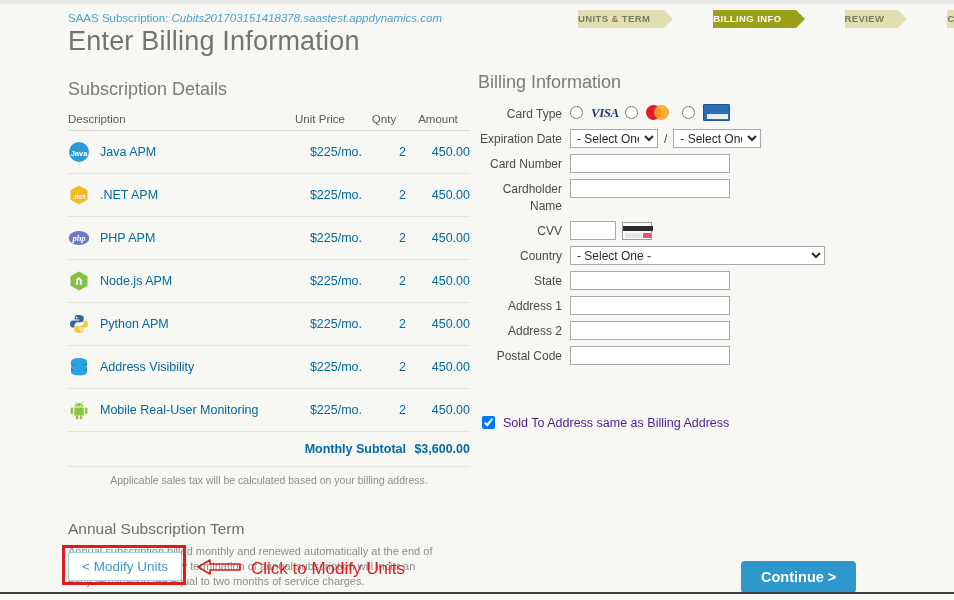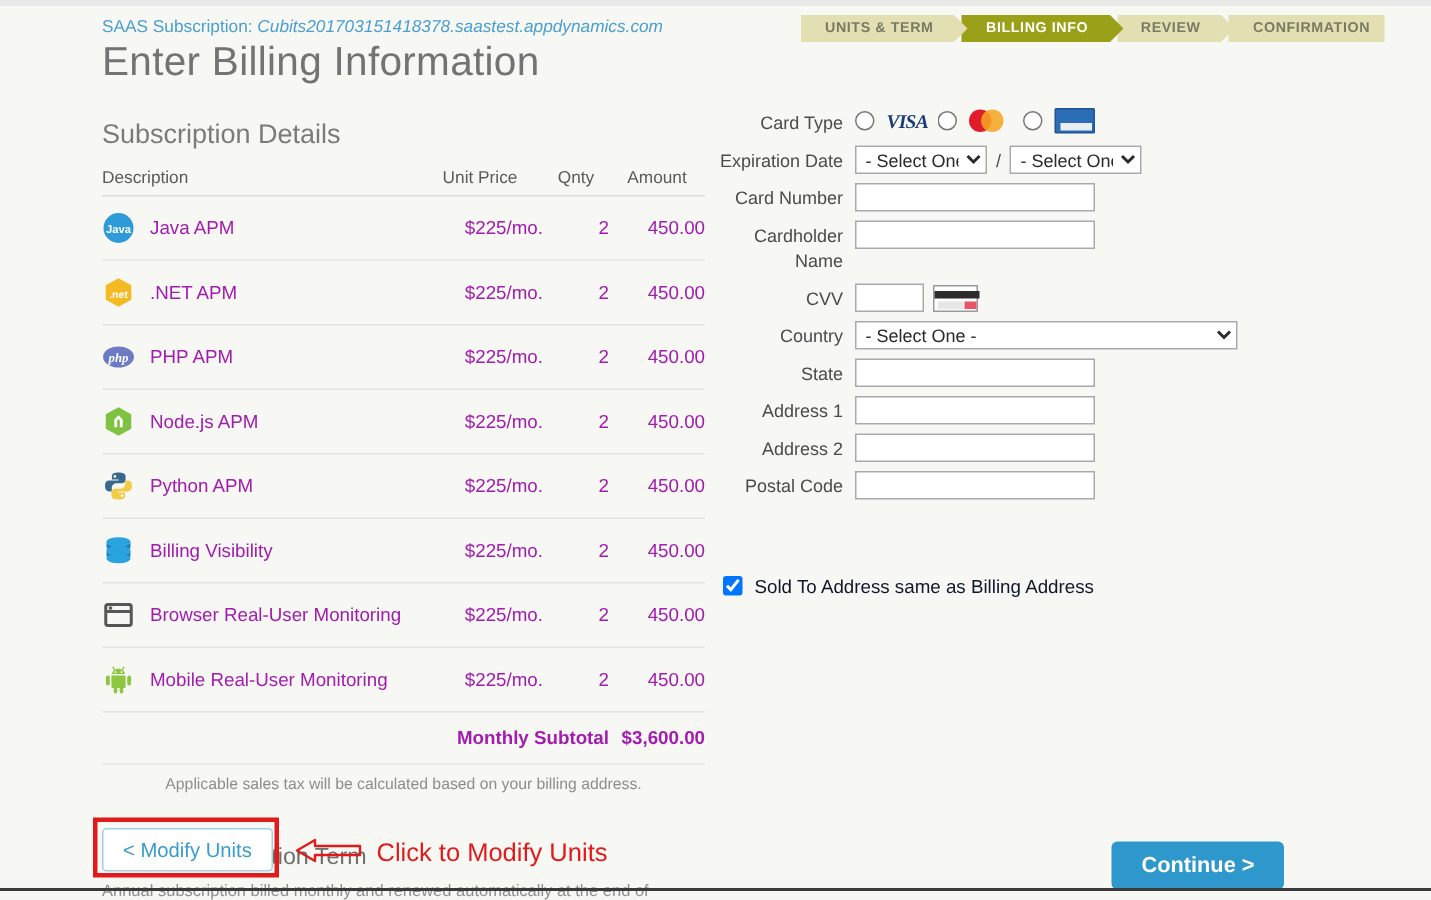--- a/index.html
+++ b/index.html
@@ -16,21 +16,21 @@
   .top-strip { position:absolute; top:0; left:0; width:954px; height:4px; background:#e9e9e7; }
   .bottom-rule { position:absolute; top:592px; left:0; width:954px; height:2px; background:#3a3a3a; }
   .page { position:absolute; top:4px; left:0; width:954px; height:588px; }
 
   
   .steps { position:absolute; top:6px; left:534px; display:flex; height:18px; }
   .step {
     position:relative; height:18px; line-height:18px;
     background:#e2e0b2; color:#7a7a62;
     font-size:9.5px; font-weight:bold; letter-spacing:.4px;
-    padding:0 14px 0 16px; margin-right:5px; white-space:nowrap;
+    padding:0 14px 0 0; margin-right:5px; white-space:nowrap;margin-left:44px;
   }
   .step:after {
     content:""; position:absolute; right:-9px; top:0;
     border-top:9px solid transparent; border-bottom:9px solid transparent;
     border-left:9px solid #e2e0b2; z-index:2;
   }
   .step.active { background:#9aa017; color:#ffffff; }
   .step.active:after { border-left-color:#9aa017; }
   .step.last { margin-right:0; padding-right:10px; }
   .step.last:after { display:none; }
@@ -43,21 +43,21 @@
   h2.sec-title { font-size:18px; font-weight:normal; color:#7b7b7b; margin:0 0 10px 0; }
 
   table.items { width:402px; border-collapse:collapse; }
   table.items th {
     font-size:11.5px; font-weight:normal; color:#5a5a5a;
     text-align:center; padding:3px 0 5px 0; border-bottom:1px solid #dcdcd8;
   }
   table.items th.desc { text-align:left; }
   table.items td {
     padding:10px 0; border-bottom:1px solid #e4e4e0;
-    font-size:12.5px; color:#a21caf; text-align:right; vertical-align:middle;
+    font-size:12.5px; color:#0369a1; text-align:right; vertical-align:middle;
   }
   table.items td.desc { text-align:left; }
   th.price, td.price { width:84px; }
   th.qnty,  td.qnty  { width:44px; text-align:center; }
   td.qnty { text-align:center; }
   th.amount, td.amount { width:64px; }
   .descwrap { display:flex; align-items:center; gap:10px; }
   .ico { width:22px; height:22px; flex:0 0 22px; position:relative; }
 
   .subtotal-row td { border-bottom:none; padding-top:9px; font-size:15px; font-weight:bold; color:#3a3a3a; }
@@ -110,21 +110,21 @@
   .mc i.r { left:8px; background:#f5a623; opacity:.88; }
   .amex { width:27px; height:17px; background:#2c6eb5;
           border:1px solid #1f5490; border-radius:1px; position:relative; }
   .amex:after { content:""; position:absolute; left:3px; top:9px; width:21px; height:5px; background:#e9eef5; }
   .cvvcard { width:30px; height:18px; background:#fdfdfd; border:1px solid #999; position:relative; }
   .cvvcard .mag { position:absolute; left:0; top:3px; width:30px; height:5px; background:#2b2b2b; }
   .cvvcard .sig { position:absolute; left:2px; top:10px; width:17px; height:5px; background:#e6e6e6; }
   .cvvcard .num { position:absolute; left:20px; top:10px; width:8px; height:5px; background:#e8556a; }
 
   .checkrow { display:flex; align-items:center; gap:5px; margin-top:48px; }
-  .checkrow label { font-size:12.5px; color:#0f172a; }
+  .checkrow label { font-size:12.5px; color:#4c1d95; }
   .btn-continue {
     position:absolute; left:741px; top:557px;
     background:#2e97cb; color:#ffffff; border:none; border-radius:4px;
     font-family:"Liberation Sans", sans-serif; font-size:14.5px; font-weight:bold;
     padding:8px 20px; cursor:pointer;
   }
 </style>
 </head>
 <body>
 
@@ -244,38 +244,21 @@
               <div class="descwrap">
             <span class="ico">
               <svg width="22" height="22" viewBox="0 0 22 22">
                 <ellipse cx="11" cy="5.2" rx="8" ry="3.1" fill="#29a3e0"></ellipse>
                 <path d="M3 5.2v3.4c0 1.7 3.6 3.1 8 3.1s8-1.4 8-3.1V5.2c0 1.7-3.6 3.1-8 3.1S3 6.9 3 5.2z" fill="#1783c4"></path>
                 <ellipse cx="11" cy="11" rx="8" ry="3.1" fill="#29a3e0"></ellipse>
                 <path d="M3 11v3.4c0 1.7 3.6 3.1 8 3.1s8-1.4 8-3.1V11c0 1.7-3.6 3.1-8 3.1S3 12.7 3 11z" fill="#1783c4"></path>
                 <ellipse cx="11" cy="16.4" rx="8" ry="3.1" fill="#29a3e0"></ellipse>
               </svg>
             </span>
-            <span>Billing Visibility</span>
-          </div>
-            </td>
-          <td class="price">$225/mo.</td>
-          <td class="qnty">2</td>
-          <td class="amount">450.00</td>
-        </tr>
-        <tr>
-          <td class="desc">
-              <div class="descwrap">
-            <span class="ico">
-              <svg width="22" height="22" viewBox="0 0 22 22">
-                <rect x="2.5" y="4" width="17" height="14" rx="1.5" fill="none" stroke="#565656" stroke-width="2"></rect>
-                <line x1="2.5" y1="8.6" x2="19.5" y2="8.6" stroke="#565656" stroke-width="2"></line>
-                <rect x="4.6" y="5.4" width="2.2" height="2" fill="#565656"></rect>
-              </svg>
-            </span>
-            <span>Browser Real-User Monitoring</span>
+            <span>Address Visibility</span>
           </div>
             </td>
           <td class="price">$225/mo.</td>
           <td class="qnty">2</td>
           <td class="amount">450.00</td>
         </tr>
         <tr>
           <td class="desc">
               <div class="descwrap">
             <span class="ico">
@@ -318,20 +301,21 @@
       <span>
         <svg width="46" height="22" viewBox="0 0 46 22">
           <path d="M14 4 L14 8 L44 8 L44 14 L14 14 L14 18 L2 11 Z" fill="none" stroke="#e01b1b" stroke-width="1.6" stroke-linejoin="round"></path>
         </svg>
       </span>
       <span class="ann-text">Click to Modify Units</span>
     </div>
   </div>
 
   <div class="right">
+    <h2 class="bill-title">Billing Information</h2>
 
     <div class="frow">
       <div class="flabel">Card Type</div>
       <div class="fctl">
         <input class="rad" type="radio" name="cardtype" style="">
         <span class="visa">VISA</span>
         <input class="rad" type="radio" name="cardtype" style="">
         <span class="mc">
             <i class="l"></i>
             <i class="r"></i>

